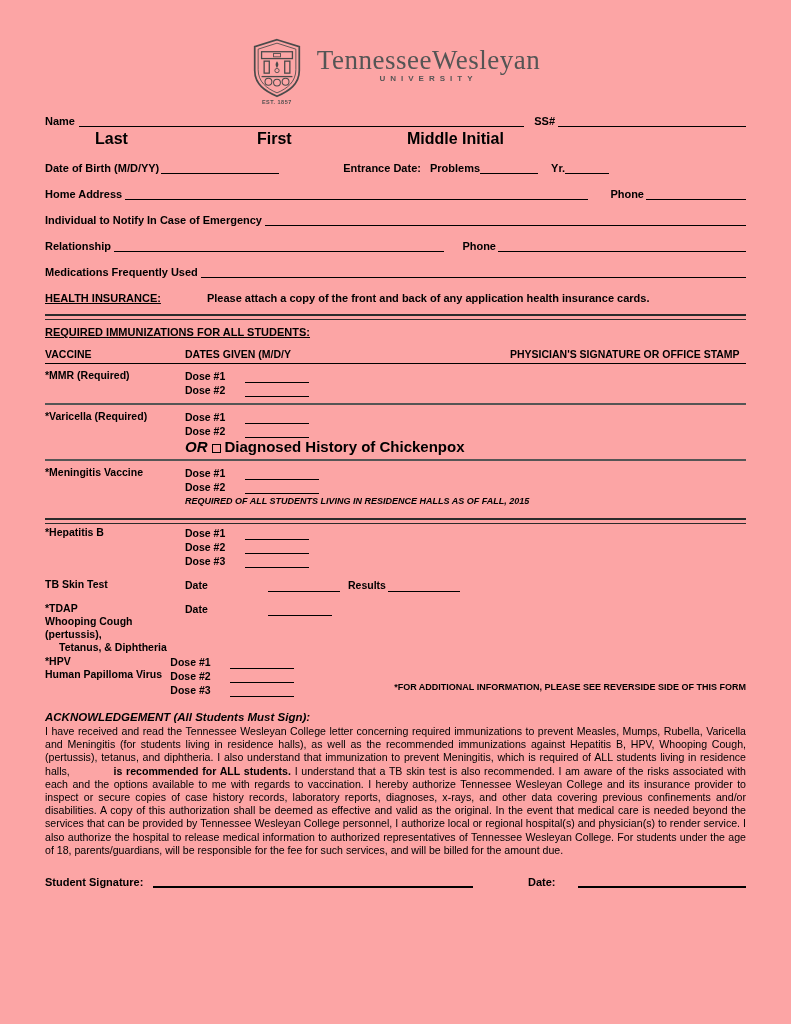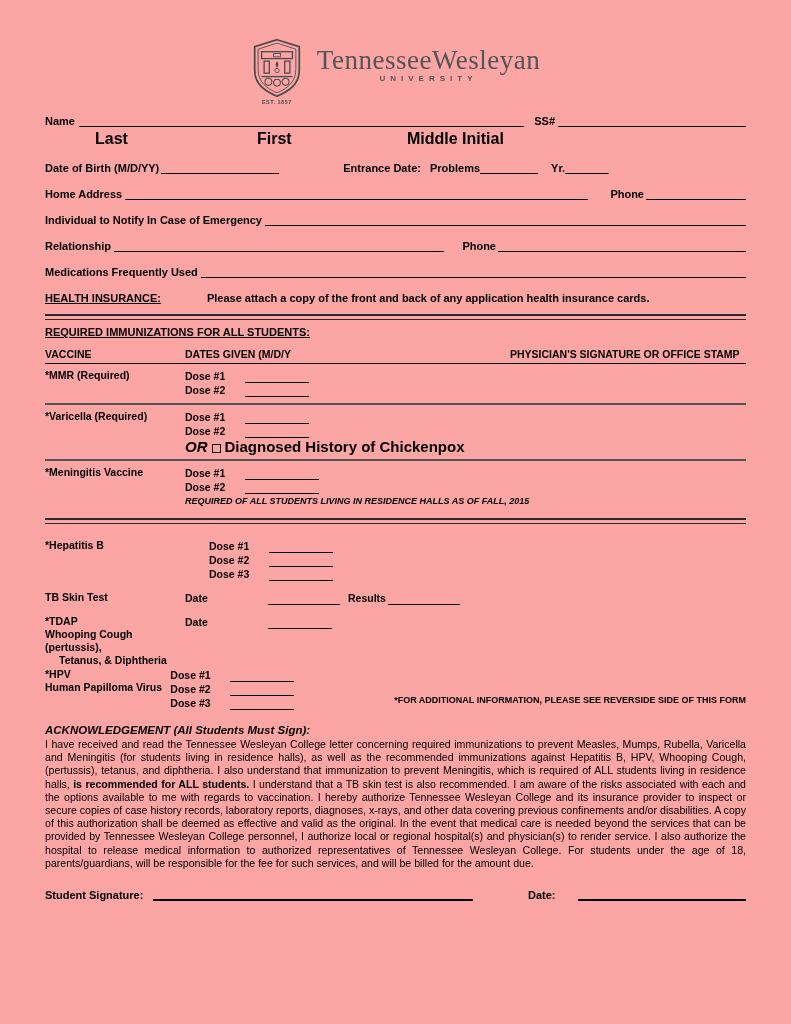--- a/index.html
+++ b/index.html
@@ -42,21 +42,21 @@
   .doselbl{width:48px;}
   .dfill{width:64px;border-bottom:1.5px solid #000;height:10px;display:inline-block;margin-left:12px;}
   .ornote{font-size:15px;margin-top:2px;display:flex;align-items:flex-end;}
   .or-it{font-style:italic;margin-right:4px;}
   .cbx{width:7px;height:7px;border:1px solid #000;display:inline-block;margin-right:4px;}
   .vnote{font-size:9px;font-weight:bold;font-style:italic;margin-top:2px;white-space:nowrap;}
   .rightnote{font-size:9px;font-weight:bold;padding-top:26px;white-space:nowrap;}
   
   .ack-head{font-size:11.5px;font-weight:bold;margin-top:14px;font-style:italic;}
   .ack-p{font-size:10.6px;line-height:13.2px;text-align:justify;margin-top:2px;}
-  .ack-p .b{font-weight:bold;}
+  .ack-p .b{font-weight:bold;margin-left:40px;}
   
   .sigrow{display:flex;align-items:flex-end;font-size:11px;font-weight:bold;line-height:12px;margin-top:18px;}
   .sig-lbl{width:108px;}
   .sig-line{width:320px;border-bottom:2px solid #000;height:11px;}
   .sig-gap{width:55px;}
   .date-lbl{width:50px;}
   .date-line{flex:1;border-bottom:2px solid #000;height:11px;}
   .sig-note{font-size:9px;font-weight:bold;margin:2px 0 0 108px;}
 </style>
 </head>
@@ -203,21 +203,21 @@
           <span class="dfill" style="width:74px;"></span>
         </span>
       <span class="vnote">REQUIRED OF ALL STUDENTS LIVING IN RESIDENCE HALLS AS OF FALL, 2015</span>
     </span>
     <span class="c3"></span>
   </div>
 
   <div class="sep-double"></div>
 
 
-  <div class="vrow" style="margin-top:15px;gap:24px;">
+  <div class="vrow" style="margin-top:2px;">
     <span class="c1">*Hepatitis B</span>
     <span class="c2">
       <span class="doseline">
           <span class="doselbl">Dose #1</span>
           <span class="dfill"></span>
         </span>
       <span class="doseline">
           <span class="doselbl">Dose #2</span>
           <span class="dfill"></span>
         </span>

